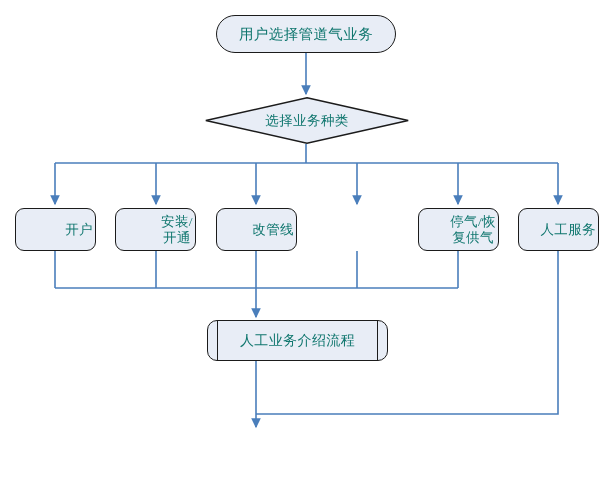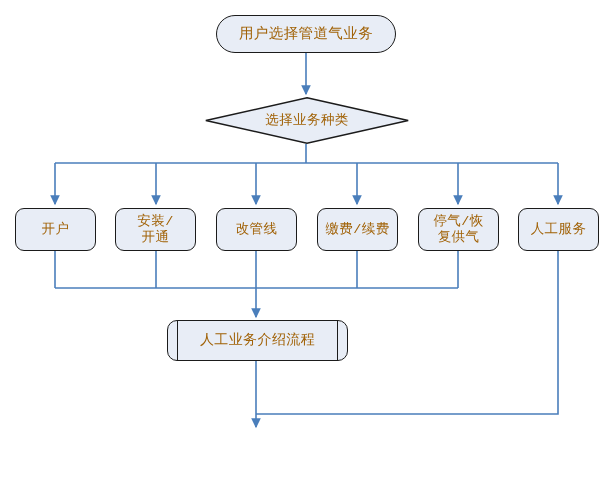--- a/index.html
+++ b/index.html
@@ -24,44 +24,45 @@
     width: 611px;
     height: 482px;
   }
   .node {
     position: absolute;
     box-sizing: border-box;
     display: flex;
     align-items: center;
     justify-content: center;
     text-align: center;
-    color: #a16207;
+    color: #0f766e;
     background: #e8edf6;
     border: 1px solid #1b1b1b;
     z-index: 3;
-    font-family: Liberation Mono, monospace;
   }
   .node-label {
     line-height: 1.12;
     letter-spacing: 0.4px;
     white-space: pre-line;
     padding: 0 2px;
   }
 
   
   .node.terminator {
     border-radius: 999px;
   }
   
   .node.rounded {
     border-radius: 9px;
+    justify-content: flex-end;
   }
   
   .node.predefined {
     border-radius: 10px;
+    margin-left: 40px;
   }
   .node.predefined .rail {
     position: absolute;
     top: -1px;
     bottom: -1px;
     width: 0;
     border-left: 1px solid #1b1b1b;
   }
   .node.predefined .rail.left { left: 9px; }
   .node.predefined .rail.right { right: 9px; }
@@ -153,23 +154,20 @@
 
   <div class="node rounded option-node" id="option-node-2">
     <span class="node-label">改管线</span>
   </div>
 
   <div class="node rounded option-node" id="option-node-1">
     <span class="node-label">安装/
 开通</span>
   </div>
 
-  <div class="node rounded option-node" id="option-node-3">
-    <span class="node-label">缴费/续费</span>
-  </div>
 
   <div class="node rounded option-node" id="option-node-4">
     <span class="node-label">停气/恢
 复供气</span>
   </div>
 
   <div class="node rounded option-node" id="option-node-5">
     <span class="node-label">人工服务</span>
   </div>
 

